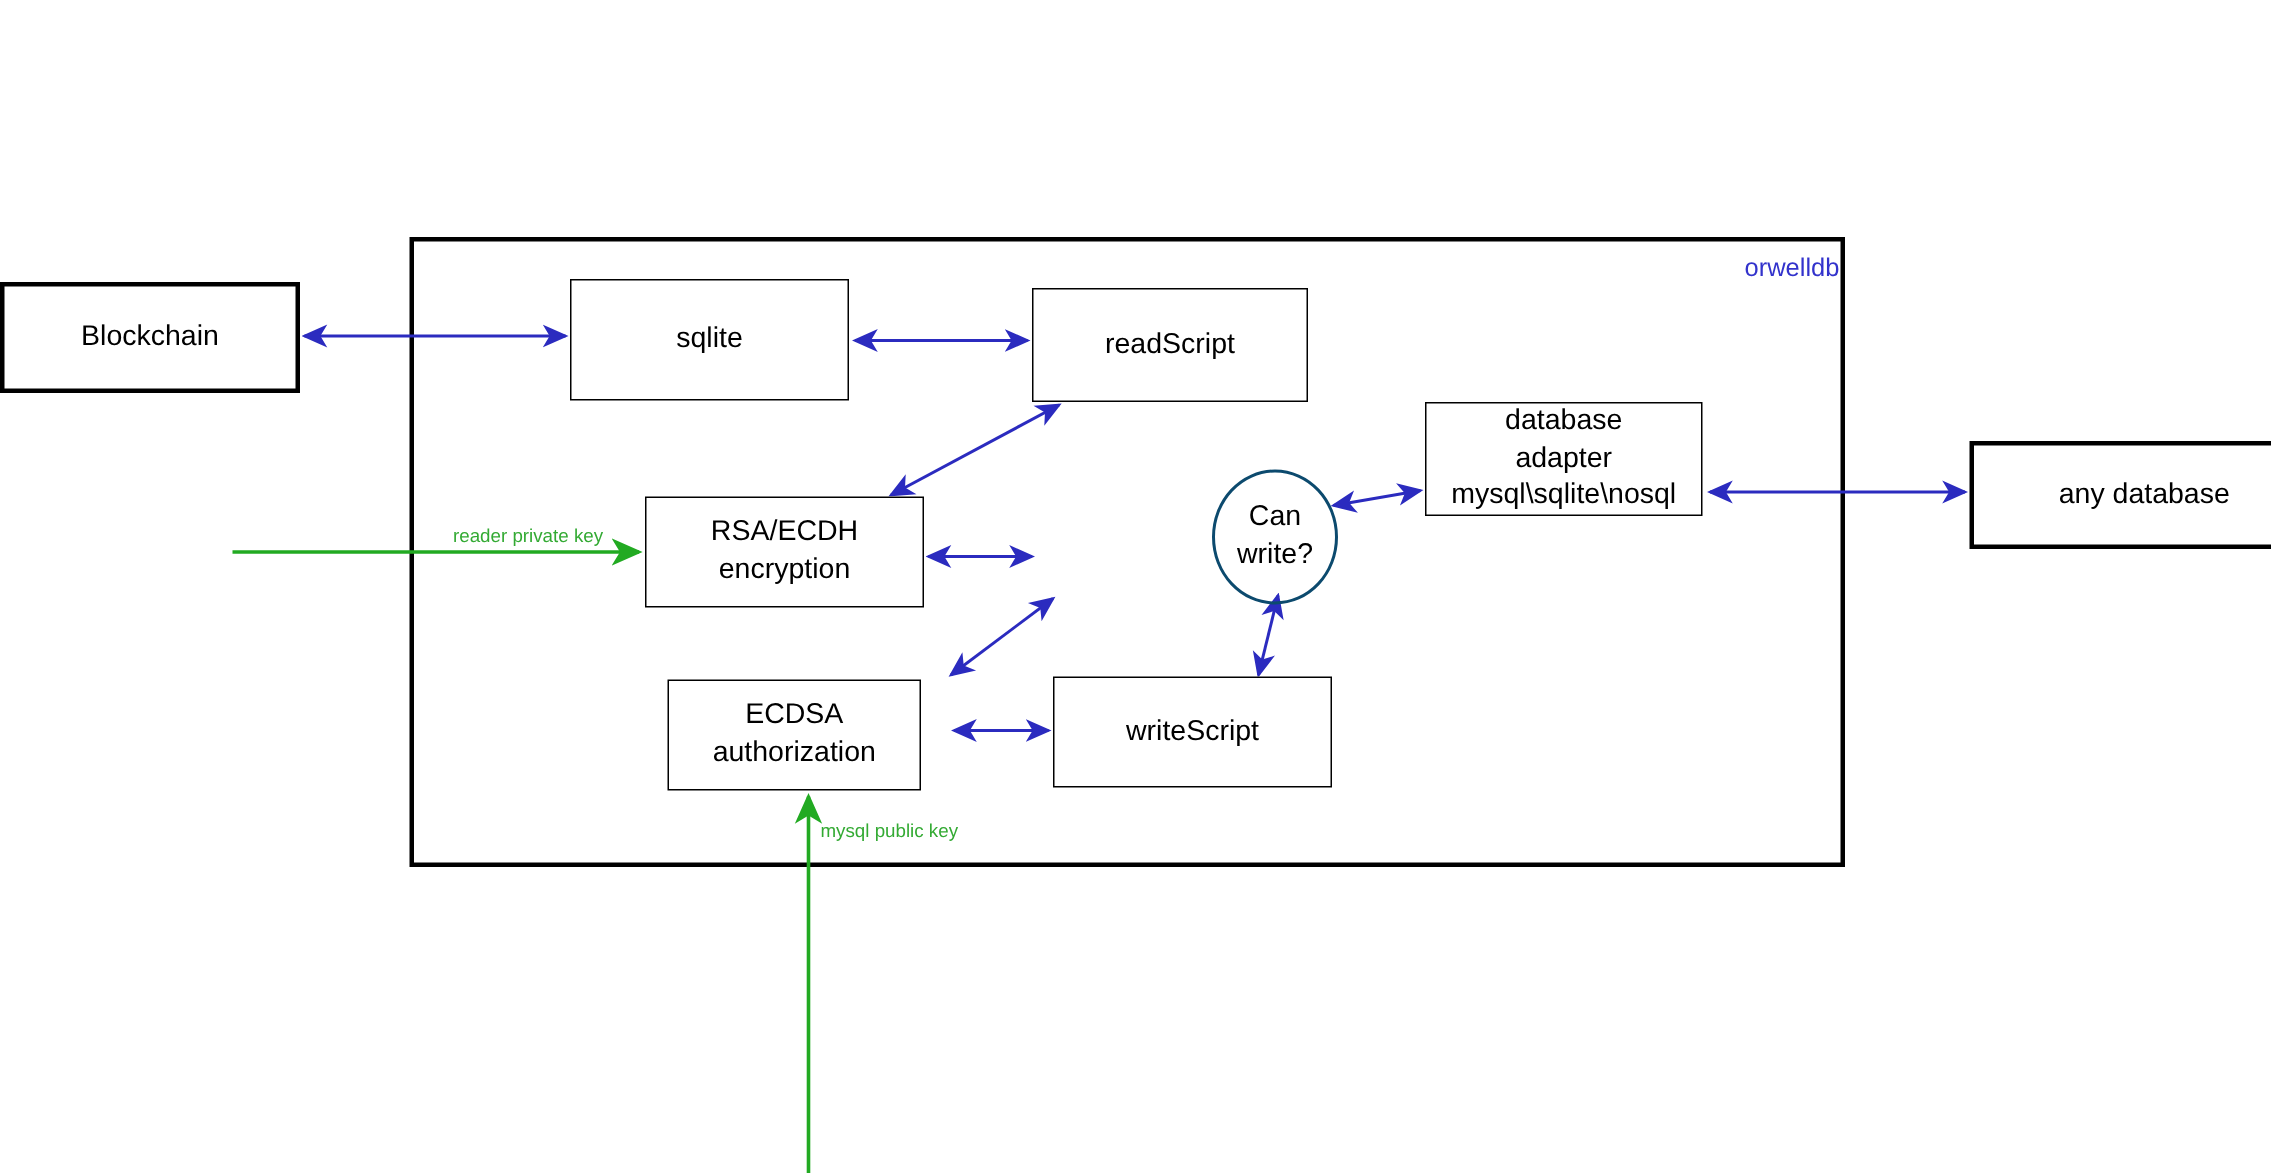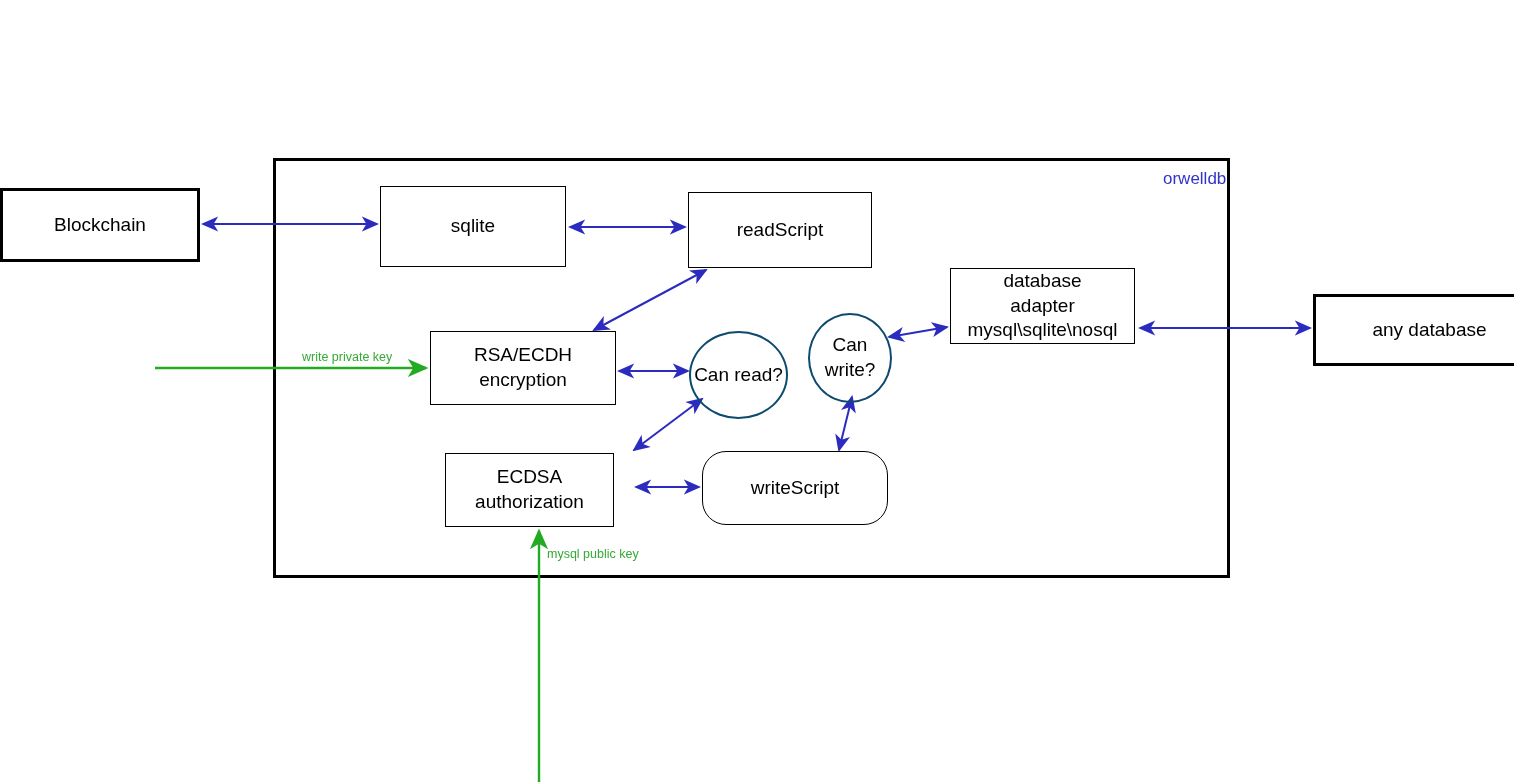--- a/index.html
+++ b/index.html
@@ -110,60 +110,57 @@
     </g>
 
     <g stroke="#22aa22" stroke-width="2.4" fill="none">
 
       <line x1="155" y1="368" x2="426" y2="368" marker-end="url(#gArrow)"></line>
 
       <line x1="539" y1="782" x2="539" y2="531" marker-end="url(#gArrow)"></line>
     </g>
   </svg>
 
-  <div class="edge-label" style="left:302px; top:350px;">write private key</div>
+  <div class="edge-label" style="left:302px; top:350px;">reader private key</div>
   <div class="edge-label" style="left:547px; top:547px;">mysql public key</div>
 
   <div class="node rect-thick" style="left:0px; top:188px; width:200px; height:74px;">
     <span class="node-label">Blockchain</span>
   </div>
 
   <div class="node rect" style="left:380px; top:186px; width:186px; height:81px;">
     <span class="node-label">sqlite</span>
   </div>
 
   <div class="node rect" style="left:430px; top:331px; width:186px; height:74px;">
     <span class="node-label">RSA/ECDH
 encryption</span>
   </div>
 
   <div class="node rect" style="left:688px; top:192px; width:184px; height:76px;">
     <span class="node-label">readScript</span>
   </div>
 
-  <div class="node ellipse" style="left:689px; top:331px; width:99px; height:88px;">
-    <span class="node-label">Can read?</span>
-  </div>
 
   <div class="node ellipse" style="left:808px; top:313px; width:84px; height:90px;">
     <span class="node-label">Can write?</span>
   </div>
 
   <div class="node rect" style="left:950px; top:268px; width:185px; height:76px;">
     <span class="node-label">database
 adapter
 mysql\sqlite\nosql</span>
   </div>
 
   <div class="node rect" style="left:445px; top:453px; width:169px; height:74px;">
     <span class="node-label">ECDSA
 authorization</span>
   </div>
 
-  <div class="node rect" style="left:702px; top:451px; width:186px; height:74px;border-radius:24px;">
+  <div class="node rect" style="left:702px; top:451px; width:186px; height:74px;">
     <span class="node-label">writeScript</span>
   </div>
 
   <div class="node rect-thick" style="left:1313px; top:294px; width:233px; height:72px;">
     <span class="node-label">any database</span>
   </div>
 
 </div>
 
 </body></html>

